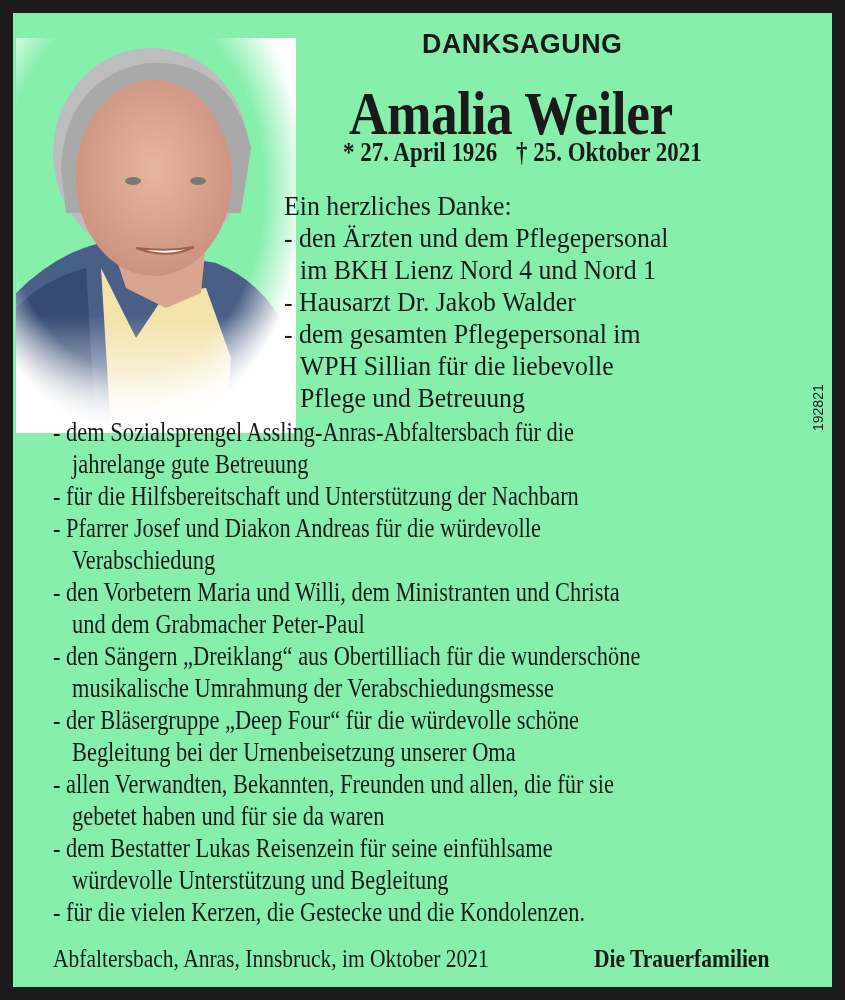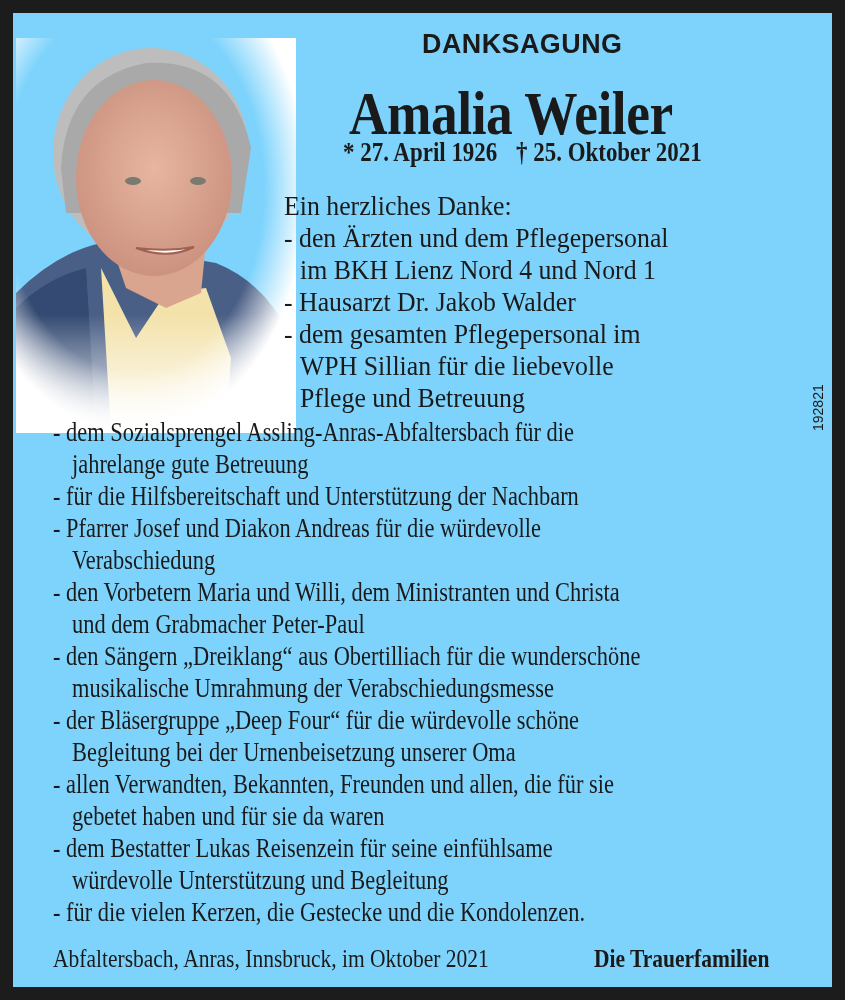--- a/index.html
+++ b/index.html
@@ -1,17 +1,17 @@
 <!DOCTYPE html>
 <html><head>
 <meta charset="utf-8">
 <style>
   html, body { margin: 0; padding: 0; }
   body { width: 845px; height: 1000px; background: #1c1c1c; position: relative; overflow: hidden; }
-  .card { position: absolute; left: 13px; top: 13px; width: 819px; height: 974px; background: #7dd3fc; overflow: hidden; }
+  .card { position: absolute; left: 13px; top: 13px; width: 819px; height: 974px; background: #86efac; overflow: hidden; }
   .serif { font-family: "Liberation Serif", "DejaVu Serif", serif; color: #1a1a1a; }
   .sans { font-family: "Liberation Sans", "DejaVu Sans", sans-serif; color: #1a1a1a; }
   .abs { position: absolute; white-space: nowrap; }
   .heading { left: 409px; top: 15px; font-size: 28px; font-weight: bold; transform: scaleX(0.96); transform-origin: left top; letter-spacing: 0.5px; }
   .name { left: 336px; top: 65px; font-size: 62px; font-weight: bold; transform: scaleX(0.86); transform-origin: left top; letter-spacing: -0.5px; }
   .dates { left: 330px; top: 124px; font-size: 27px; font-weight: bold; transform: scaleX(0.85); transform-origin: left top; }
   .dates .gap { display: inline-block; width: 22px; }
   .line { font-size: 27px; line-height: 30px; transform-origin: left top; }
   .up { transform: scaleX(0.955); }
   .low { transform: scaleX(0.83); }

